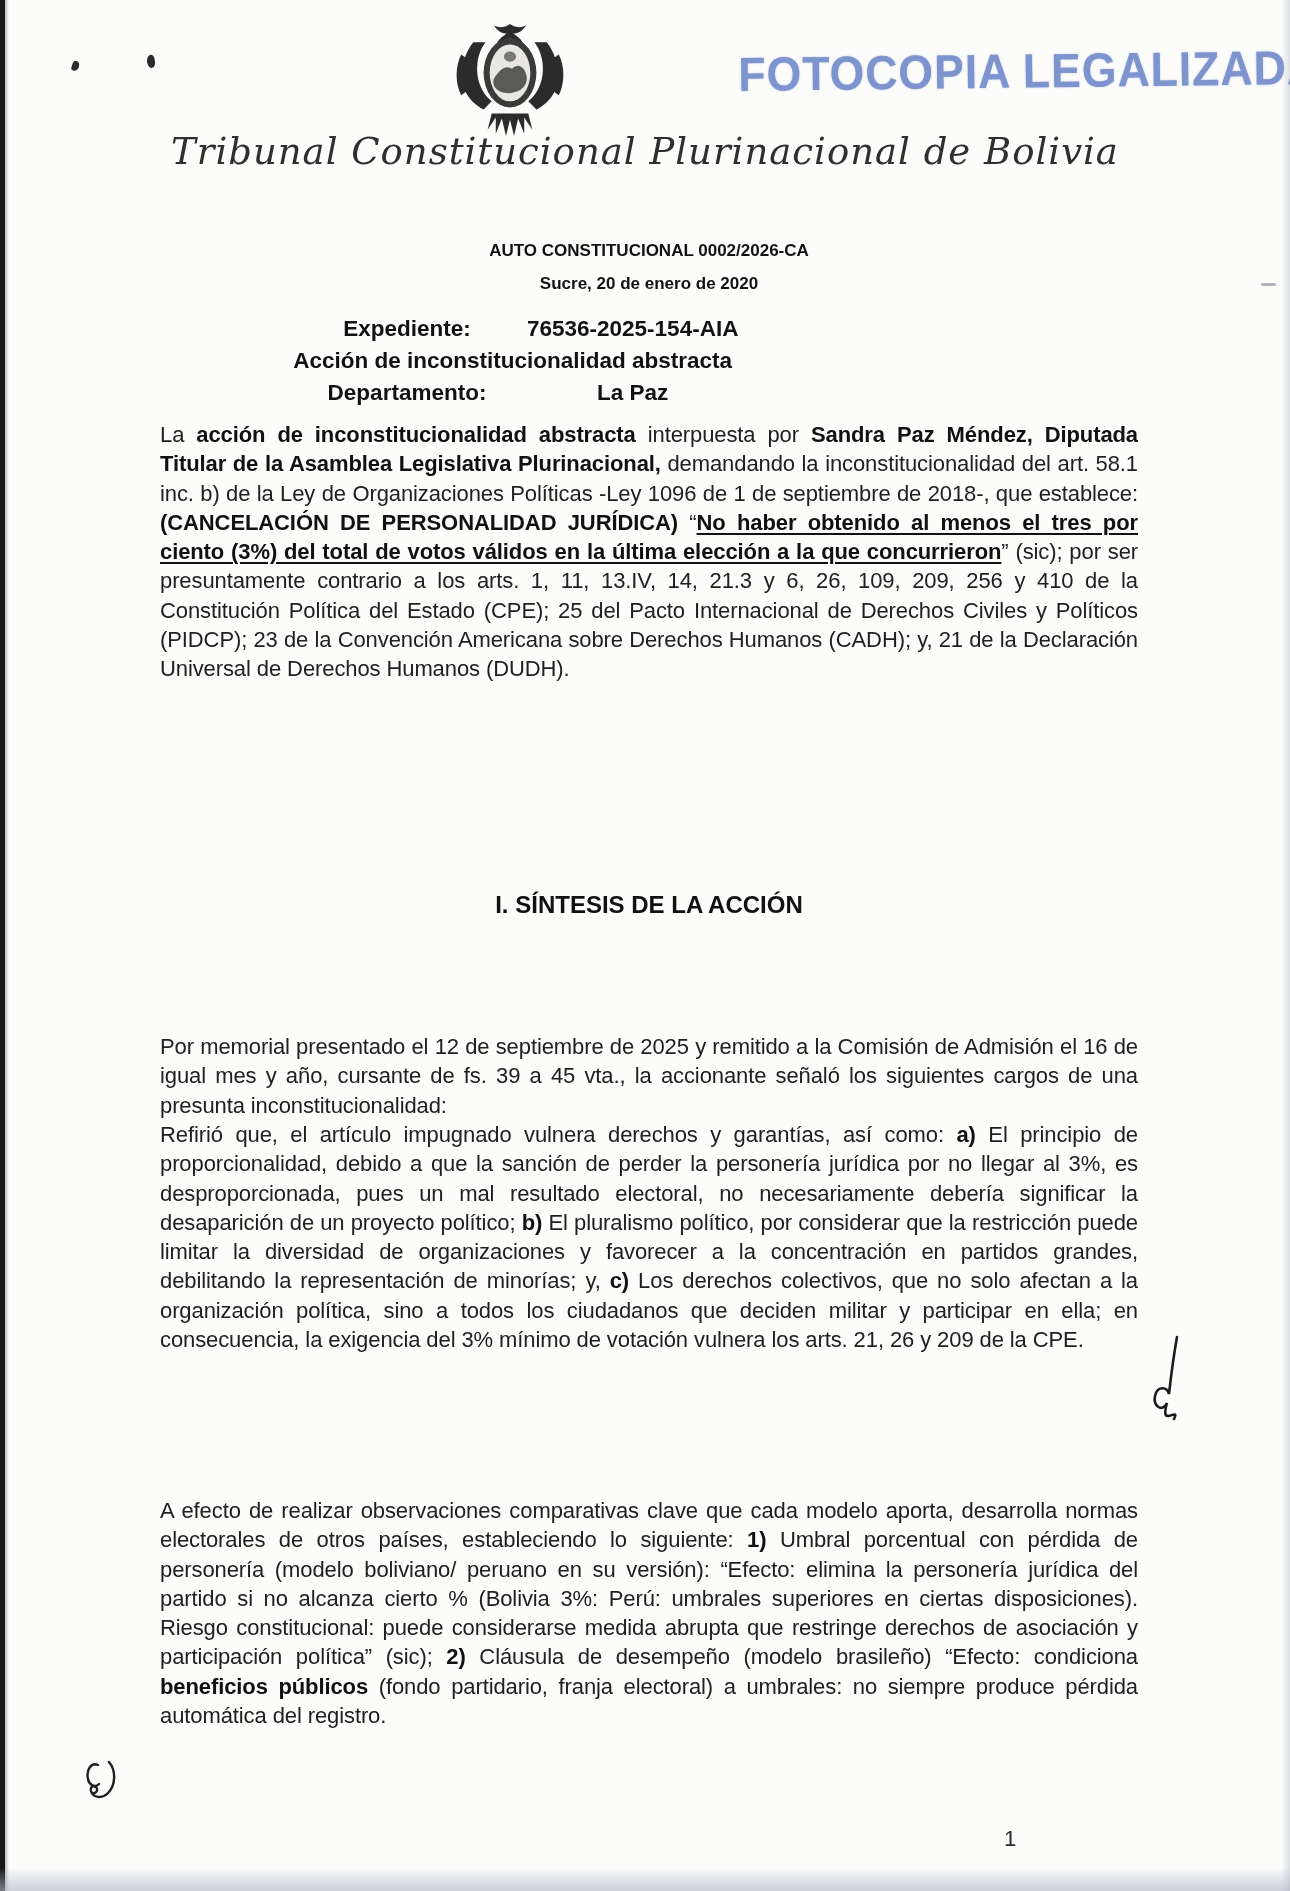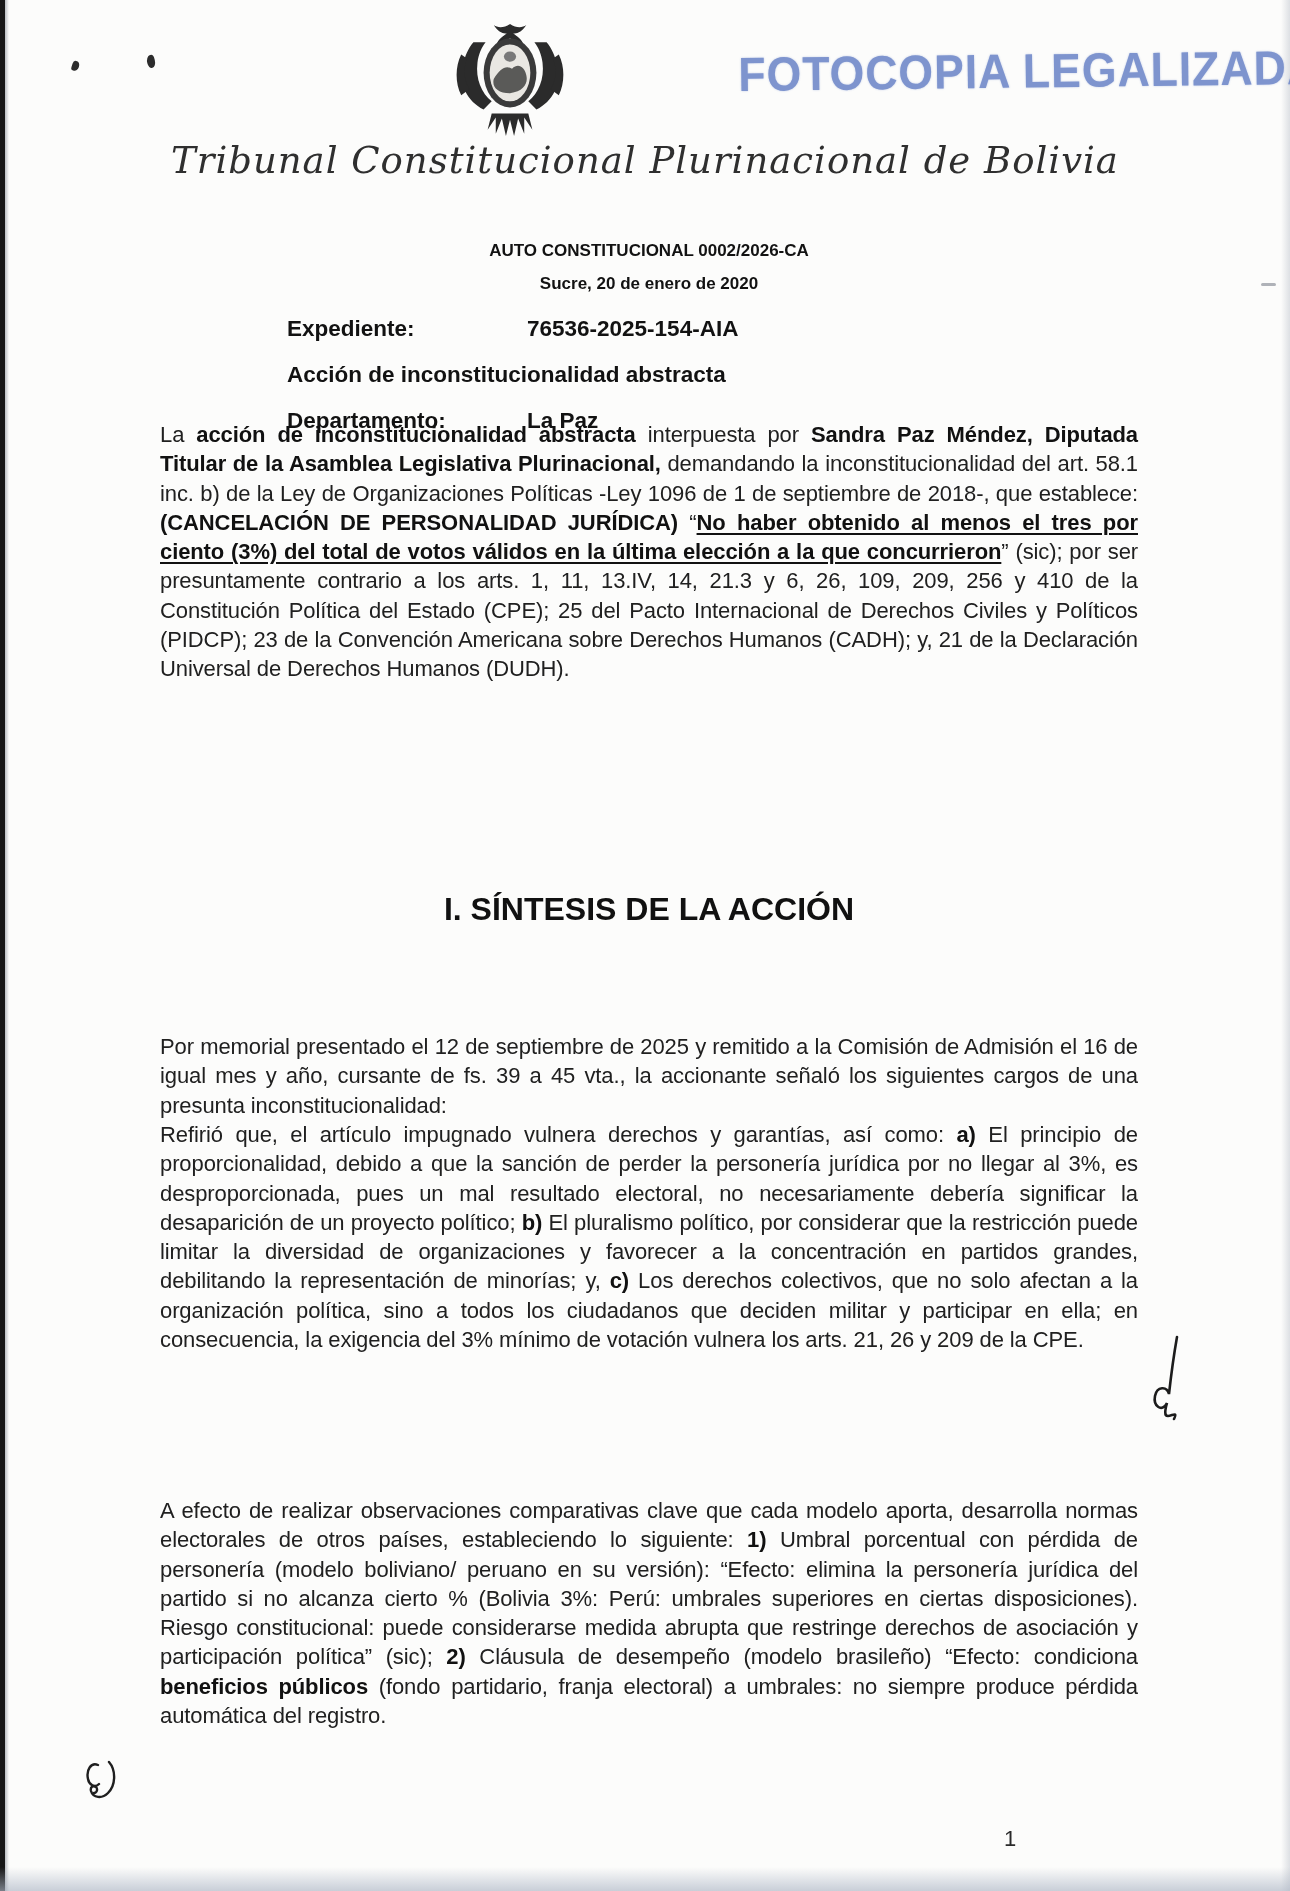--- a/index.html
+++ b/index.html
@@ -29,46 +29,46 @@
     position:absolute;left:738px;top:46px;width:552px;
     font-weight:bold;font-size:48px;line-height:58px;letter-spacing:1px;
     transform:rotate(-.7deg) scaleX(.93);transform-origin:left top;
     white-space:nowrap;opacity:.88;
     text-shadow:0 0 2px rgba(109,134,200,.55);
   }
 
   .script-title{
     position:absolute;left:0;top:130px;width:1290px;text-align:center;
     font-family:"DejaVu Serif", serif;font-style:italic;
-    font-size:37px;letter-spacing:1px;color:#2f2f2f;margin-top:9px;
+    font-size:37px;letter-spacing:1px;color:#2f2f2f;
   }
 
   .doc-title{
     position:absolute;left:160px;top:234px;width:978px;text-align:center;
     font-weight:bold;font-size:17px;line-height:33px;color:#121212;
   }
 
   .meta{
     position:absolute;left:287px;top:314px;
-    display:grid;grid-template-columns:240px auto;row-gap:17px;
-    font-weight:bold;font-size:22.5px;line-height:29px;color:#121212;
+    display:grid;grid-template-columns:240px auto;row-gap:3px;
+    font-weight:bold;font-size:22.5px;line-height:29px;color:#121212;text-align:center;
   }
   .meta .span2{grid-column:1 / span 2;}
 
   .para{
     position:absolute;left:160px;width:978px;margin:0;
     font-size:22px;line-height:29.3px;text-align:justify;
     letter-spacing:-.1px;color:#202020;
   }
   .para .b{font-weight:bold;color:#111;}
   .para .u{text-decoration:underline;text-decoration-thickness:2px;text-underline-offset:3px;}
   .p1{top:420px;}
   .sec-heading{
     position:absolute;left:160px;top:891px;width:978px;margin:0;text-align:center;
-    font-size:32px;font-weight:bold;color:#111;
+    font-size:24px;font-weight:bold;color:#111;
   }
   .sub-heading{
     position:absolute;left:160px;top:962px;width:978px;margin:0;text-align:left;
     font-size:22.5px;font-weight:bold;color:#111;
   }
   .p2{top:1032px;}
   .p3{top:1120px;}
   .p4{top:1496px;}
 
   .paraph-right{position:absolute;left:1150px;top:1334px;width:36px;height:90px;}

